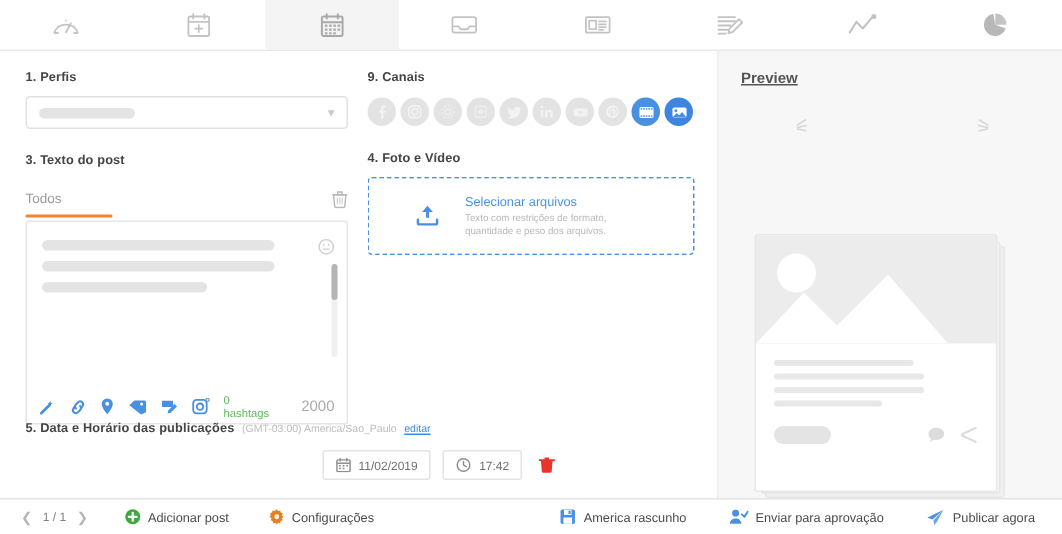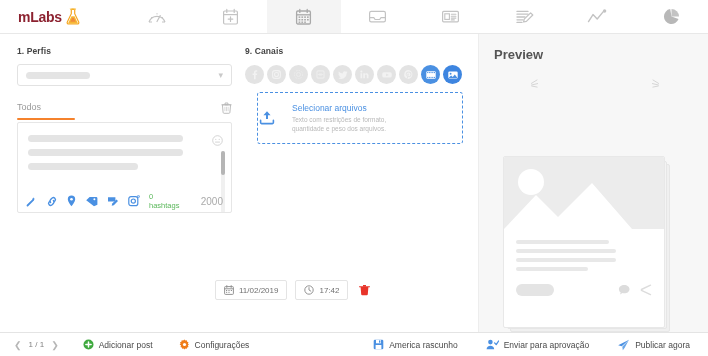--- a/index.html
+++ b/index.html
@@ -77,21 +77,21 @@
   .tab-todos {
     font-size:9px; color:#9a9a9a; padding-bottom:3px;
   }
   .tab-underline {
     height:2px; width:58px; background:#f5822c; border-radius:1px; margin-top:2px;
   }
   .icon-btn { cursor:pointer; display:flex; align-items:center; }
 
   .editor {
     margin-top:2px; border:1px solid #e6e6e6; border-radius:2px; background:#fff;
-    height:91px; position:relative; overflow:hidden;
+    height:136px; position:relative; overflow:hidden;
   }
   .editor-lines { padding:12px 10px 0 10px; }
   .editor-lines .ph-bar { margin-bottom:7px; }
   .emoji-btn { position:absolute; right:8px; top:9px; cursor:pointer; }
   .scroll-track {
     position:absolute; right:6px; top:28px; width:4px; height:62px;
     background:#f0f0f0; border-radius:2px;
   }
   .scroll-thumb {
     position:absolute; right:6px; top:28px; width:4px; height:24px;
@@ -111,50 +111,49 @@
     width:19px; height:19px; border-radius:50%; background:#e3e3e3;
     display:flex; align-items:center; justify-content:center; cursor:pointer;
     flex:0 0 auto;
   }
   .canal.on { background:#4a90e2; }
   .canal.on.bright { background:#3d85e0; }
 
   
   .dropzone {
     margin-top:8px; height:52px; border:1.5px dashed #4a90e2; border-radius:3px;
-    background:#fff; display:flex; align-items:center; gap:16px;
+    background:#fff; display:flex; align-items:center; padding-left:30px; gap:16px;
     cursor:pointer;
-    margin-left:12px;
   }
   .dz-title { font-size:8.5px; color:#4a90e2; }
   .dz-sub { font-size:6.5px; color:#b9b9b9; line-height:1.45; margin-top:2px; }
 
   
   .schedule { position:absolute; left:17px; top:246px; width:446px; }
   .sched-head { display:flex; align-items:baseline; }
   .dt-row {
-    margin-top:0; display:flex; align-items:center; gap:8px;
+    margin-top:10px; display:flex; align-items:center; gap:8px;
     padding-left:198px;
     text-align:center;
   }
   .dt-field {
     height:20px; border:1px solid #e4e4e4; border-radius:2px; background:#fff;
     display:flex; align-items:center; gap:5px; padding:0 8px; cursor:pointer;
   }
   .dt-text { font-size:8px; color:#6f6f6f; }
   .trash-red { cursor:pointer; display:flex; margin-left:3px; }
 
   .add-sched {
     position:absolute; left:17px; top:299px; display:flex; align-items:center; gap:5px;
     cursor:pointer;
   }
   .add-sched-text { font-size:7.5px; color:#9b9b9b; }
 
   
-  .prev-title { position:absolute; left:15px; top:13px; font-size:13px; font-weight:700; color:#555; }
+  .prev-title { position:absolute; left:15px; top:13px; font-size:10px; font-weight:700; color:#555;text-decoration:underline; }
   .prev-wait {
     position:absolute; left:0; top:48px; width:230px; text-align:center;
     font-size:8px; color:#a4a4a4;
   }
   .sparkle { position:absolute; }
   .card-shadow2 {
     position:absolute; left:31px; top:130px; width:160px; height:168px;
     background:#f0f0f0; border:1px solid #e6e6e6; border-radius:2px;
   }
   .card-shadow1 {
@@ -193,30 +192,20 @@
   }
   .bb-left { display:flex; align-items:center; gap:26px; margin-left:24px; }
   .bb-right { display:flex; align-items:center; gap:28px; margin-left:auto; margin-right:18px; }
 </style>
 </head>
 <body>
 
 <div class="app">
 
   <div class="topnav">
-    <div class="brand">
-      <span class="brand-text">mLabs</span>
-      <svg class="flask" width="16" height="17" viewBox="0 0 16 17">
-        <path d="M6.3 1.5h3.4v4.2l4 8.3c.5 1 -.2 2 -1.3 2H3.6c-1.1 0 -1.8 -1 -1.3 -2l4 -8.3z" fill="none" stroke="#f5a623" stroke-width="1.2"></path>
-        <path d="M6.5 8.3h3l3.2 6.5c.2.5 -.1.9 -.6.9H3.9c-.5 0 -.8 -.4 -.6 -.9z" fill="#f7b733"></path>
-        <path d="M7.2 9.8h1.6l1.9 3.9H5.3z" fill="#ef8a3c"></path>
-        <path d="M6.0 1.2h4.0" stroke="#f5a623" stroke-width="1.2" stroke-linecap="round" fill="none"></path>
-        <path d="M7.9 0.2v1.0M5.6 0.9l.7.7M10.2 0.9l-.7.7" stroke="#f7c948" stroke-width="0.9" stroke-linecap="round"></path>
-      </svg>
-    </div>
     <div class="nav-items">
 
       <div class="nav-item">
         <svg width="20" height="18" viewBox="0 0 20 18">
           <path d="M2 14 A8.5 8.5 0 0 1 18 14" fill="none" stroke="#c3c3c3" stroke-width="1.2"></path>
           <path d="M10 13.5 L13.2 7.6" stroke="#c3c3c3" stroke-width="1.2" stroke-linecap="round"></path>
           <path d="M4.2 9.3l1 .7M10 5.2v1.2M15.8 9.3l-1 .7" stroke="#c3c3c3" stroke-width="1"></path>
           <path d="M2 14h3M15 14h3" stroke="#c3c3c3" stroke-width="1.2"></path>
         </svg>
       </div>
@@ -295,20 +284,21 @@
     <div class="left-pane">
 
       <div class="col1">
 
         <div class="sec-label">1. Perfis</div>
         <div class="select-box">
           <div class="ph-bar" style="width:64px;"></div>
           <span class="chev">▾</span>
         </div>
 
+        <div style="margin-top:15px;" class="sec-label">3. Texto do post</div>
 
         <div class="tabrow">
           <div>
             <div class="tab-todos">Todos</div>
           </div>
           <div class="icon-btn">
             <svg width="11" height="12" viewBox="0 0 11 12">
               <path d="M1.4 2.8h8.2l-.7 7.6a1 1 0 0 1 -1 .9H3.1a1 1 0 0 1 -1 -.9z" fill="none" stroke="#b8b8b8" stroke-width="0.95"></path>
               <path d="M0.5 2.8h10M4.1 1h2.8v1.8H4.1z" fill="none" stroke="#b8b8b8" stroke-width="0.95"></path>
               <path d="M3.9 4.8v4.4M5.5 4.8v4.4M7.1 4.8v4.4" stroke="#cfcfcf" stroke-width="0.8"></path>
@@ -451,35 +441,41 @@
           </div>
           <div class="canal on bright">
             <svg width="12" height="12" viewBox="0 0 12 12">
               <rect x="1.3" y="2.6" width="9.4" height="6.8" rx="1.2" fill="#fff"></rect>
               <circle cx="3.6" cy="4.8" r="0.95" fill="#4a90e2"></circle>
               <path d="M1.5 9.1l2.6 -2.7 1.6 1.5 2.1 -2.3 2.7 3.5z" fill="#4a90e2"></path>
             </svg>
           </div>
         </div>
 
+        <div style="margin-top:16px;" class="sec-label">4. Foto e Vídeo</div>
 
         <div class="dropzone">
           <svg width="18" height="18" viewBox="0 0 18 18">
             <path d="M9 2.2l3.6 4.1H10v3.8H8V6.3H5.4z" fill="#4a90e2"></path>
             <path d="M2.6 11.4v2.2a1 1 0 0 0 1 1h10.8a1 1 0 0 0 1 -1v-2.2" fill="none" stroke="#4a90e2" stroke-width="1.6" stroke-linecap="round"></path>
           </svg>
           <div>
             <div class="dz-title">Selecionar arquivos</div>
             <div class="dz-sub">Texto com restrições de formato,</div>
             <div class="dz-sub" style="margin-top:0;">quantidade e peso dos arquivos.</div>
           </div>
         </div>
       </div>
 
       <div class="schedule">
+        <div class="sched-head">
+          <span class="sec-label">5. Data e Horário das publicações</span>
+          <span class="sec-label-sub">(GMT-03:00) America/Sao_Paulo</span>
+          <span class="sec-label-link" style="margin-left:5px;">editar</span>
+        </div>
 
         <div class="dt-row">
           <div class="dt-field">
             <svg width="10" height="10" viewBox="0 0 10 10">
               <rect x="0.6" y="1.6" width="8.8" height="7.8" rx="0.8" fill="none" stroke="#8e8e8e" stroke-width="0.95"></rect>
               <path d="M0.6 3.8h8.8" stroke="#8e8e8e" stroke-width="0.95"></path>
               <path d="M2.8 0.6v1.8M7.2 0.6v1.8" stroke="#8e8e8e" stroke-width="0.95" stroke-linecap="round"></path>
               <g fill="#8e8e8e">
                   <rect x="2" y="5" width="1.2" height="1"></rect>
                   <rect x="4.4" y="5" width="1.2" height="1"></rect>

